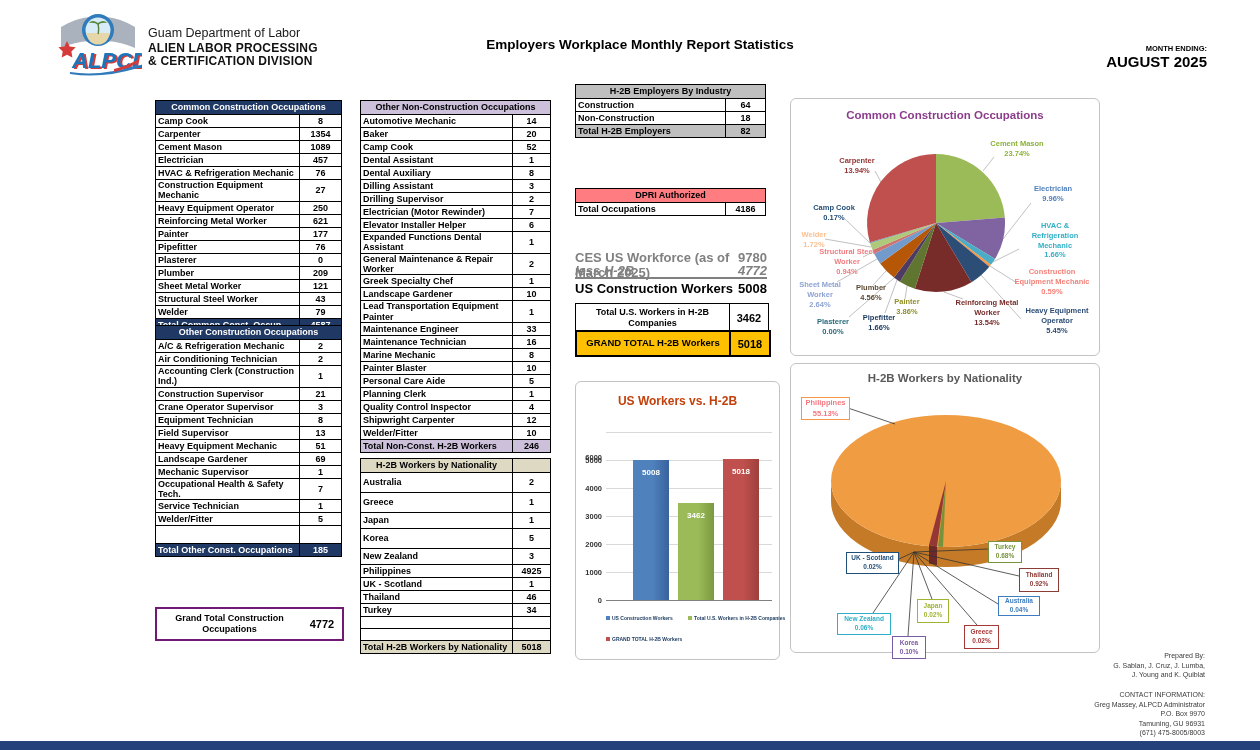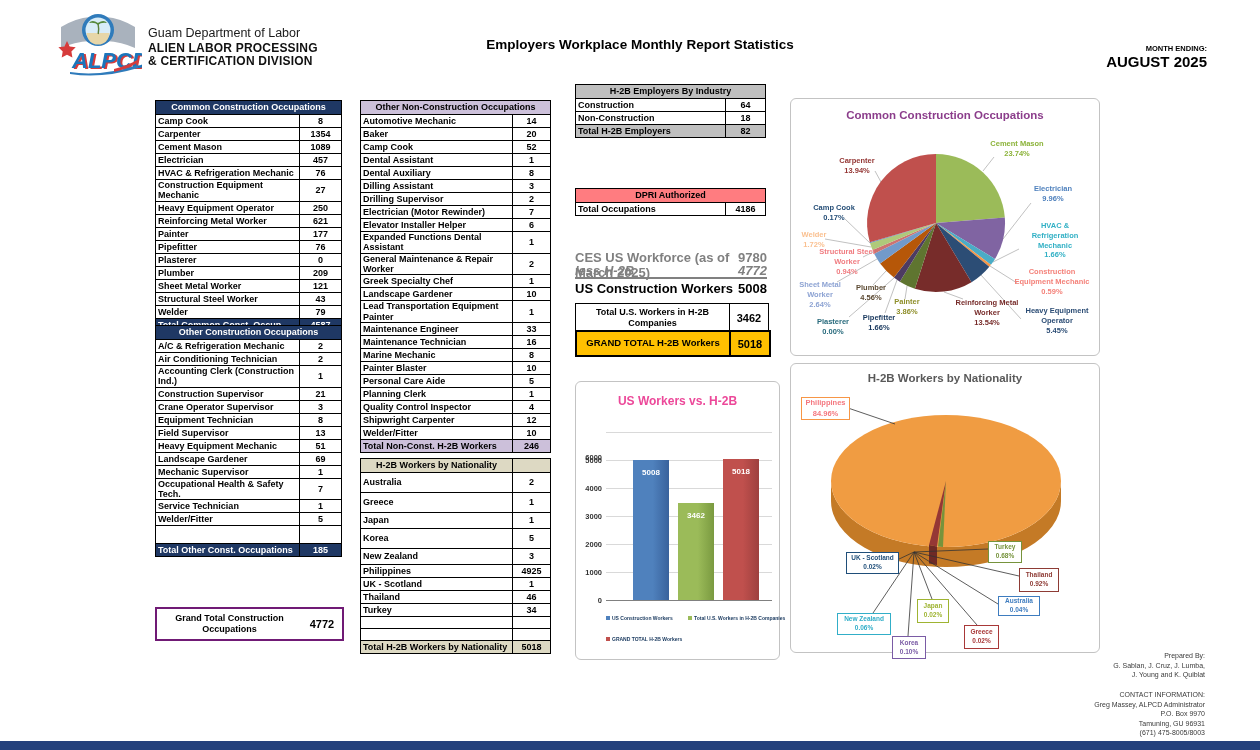--- a/index.html
+++ b/index.html
@@ -506,21 +506,21 @@
   <div class="flexbox" id="box-us">
     <div class="lbl">Total U.S. Workers in H-2B Companies</div>
     <div class="num">3462</div>
   </div>
   <div class="flexbox" id="box-grand">
     <div class="lbl">GRAND TOTAL H-2B Workers</div>
     <div class="num">5018</div>
   </div>
 
   <div class="chartbox" id="bar-box">
-    <div class="c-title" id="bar-title" style="color: #ec4899;">US Workers vs. H-2B</div>
+    <div class="c-title" id="bar-title" style="color: #c2410c;">US Workers vs. H-2B</div>
     <div id="bar-canvas" style="position:absolute;inset:0;">
         <div class="ytick" style="left: 2px; top: 214px;">0</div>
         <div class="gridline" style="left: 30px; width: 166px; top: 190px;"></div>
         <div class="ytick" style="left: 2px; top: 186px;">1000</div>
         <div class="gridline" style="left: 30px; width: 166px; top: 162px;"></div>
         <div class="ytick" style="left: 2px; top: 158px;">2000</div>
         <div class="gridline" style="left: 30px; width: 166px; top: 134px;"></div>
         <div class="ytick" style="left: 2px; top: 130px;">3000</div>
         <div class="gridline" style="left: 30px; width: 166px; top: 106px;"></div>
         <div class="ytick" style="left: 2px; top: 102px;">4000</div>
@@ -661,21 +661,21 @@
         <line x1="117" y1="272" x2="123" y2="188" stroke="#333" stroke-width="0.8"></line>
         <line x1="141" y1="235" x2="123" y2="188" stroke="#333" stroke-width="0.8"></line>
         <line x1="186" y1="261" x2="123" y2="188" stroke="#333" stroke-width="0.8"></line>
         <line x1="207" y1="240" x2="123" y2="188" stroke="#333" stroke-width="0.8"></line>
         <line x1="228" y1="212" x2="123" y2="188" stroke="#333" stroke-width="0.8"></line>
         <line x1="197" y1="185" x2="123" y2="188" stroke="#333" stroke-width="0.8"></line>
       </svg>
     <div id="nat-callouts" style="position:absolute;inset:0;">
         <div class="callout" style="left: 10px; top: 33px; width: 47px; height: 21px; border: 1.2px solid rgb(247, 150, 70); color: rgb(244, 119, 127); font-size: 7.5px;">
           <div>Philippines</div>
-          <div>84.96%</div>
+          <div>55.13%</div>
         </div>
         <div class="callout" style="left: 55px; top: 188px; width: 51px; height: 20px; border: 1.2px solid rgb(31, 78, 121); color: rgb(31, 78, 121);">
           <div>UK - Scotland</div>
           <div>0.02%</div>
         </div>
         <div class="callout" style="left: 46px; top: 249px; width: 52px; height: 20px; border: 1.2px solid rgb(49, 174, 200); color: rgb(49, 174, 200);">
           <div>New Zealand</div>
           <div>0.06%</div>
         </div>
         <div class="callout" style="left: 101px; top: 272px; width: 32px; height: 21px; border: 1.2px solid rgb(122, 91, 165); color: rgb(122, 91, 165);">

